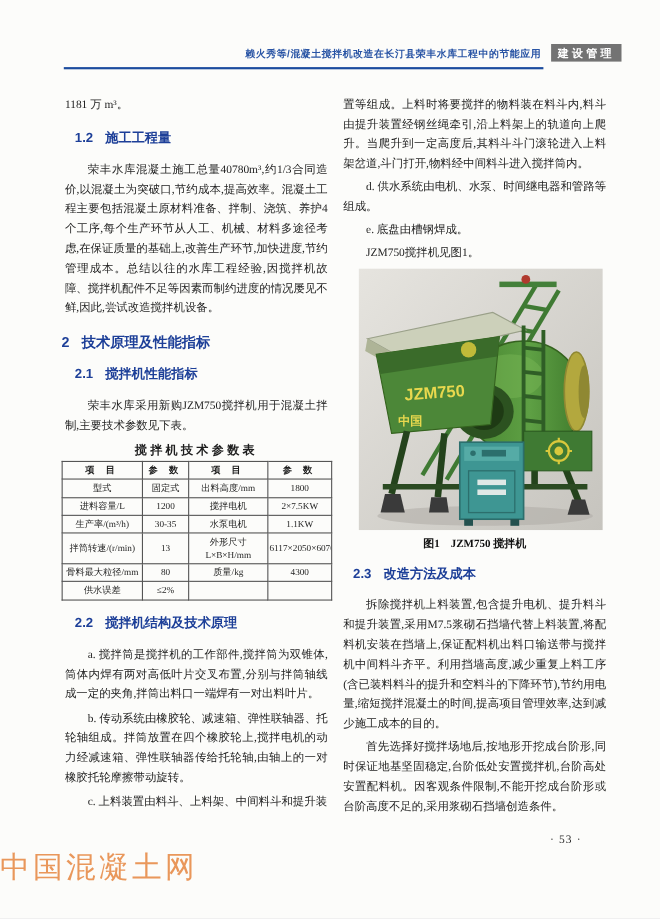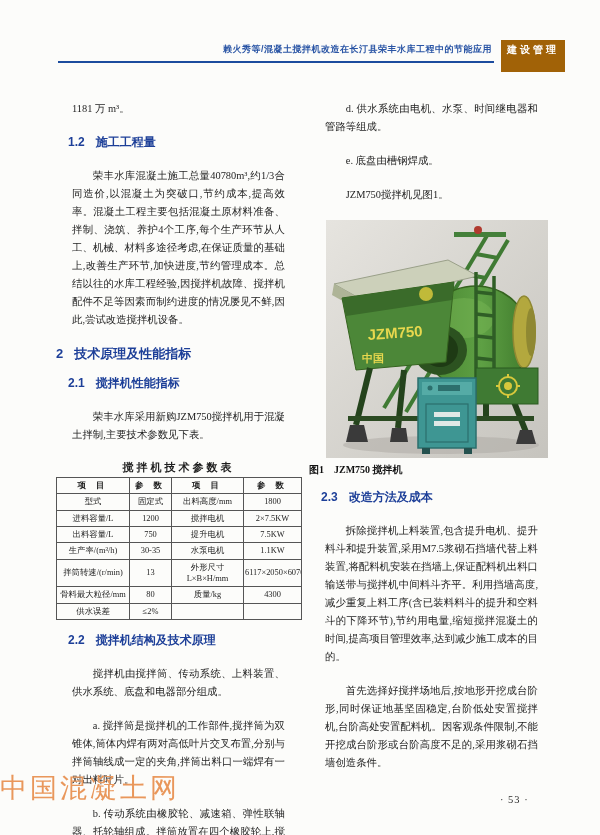--- a/index.html
+++ b/index.html
@@ -8,32 +8,32 @@
     background:#fcfcfa; overflow:hidden;
     font-family:"Liberation Serif","DejaVu Serif",serif; color:#1e1e1e;
   }
   
   .running-title {
     position:absolute; top:43px; right:108px;
     font-family:"Liberation Sans","DejaVu Sans",sans-serif;
     font-size:9px; font-weight:bold; color:#2a55a5; letter-spacing:0.5px;
   }
   .badge {
-    position:absolute; top:40px; right:35px; width:64px; height:32px;
-    background:#a16207; color:#ffffff; text-align:center; line-height:20px;
+    position:absolute; top:40px; right:35px; width:64px; height:16px;
+    background:#737373; color:#ffffff; text-align:center; line-height:20px;
     font-family:"Liberation Sans","DejaVu Sans",sans-serif;
     font-size:10px; font-weight:bold; letter-spacing:3px;
   }
   .head-rule { position:absolute; top:61px; left:58px; width:436px; height:2px; background:#1c4c9e; }
   
   .col { position:absolute; top:84px; width:245px; }
   .col-left  { left:56px; }
   .col-right { left:309px; }
   p.body {
-    margin:16px; font-size:10.4px; line-height:18px;
+    margin:3px; font-size:10.4px; line-height:18px;
     text-align:justify; word-break:break-all;
   }
   p.indent { text-indent:2em; }
   p.mt { margin-top:4px; }
   h2.h, h3.h {
     margin:12px; color:#1d3f98;
     font-family:"Liberation Sans","DejaVu Sans",sans-serif; font-weight:bold;
   }
   h2.h { font-size:13px; margin:12px 0 7px; }
   h3.h { font-size:12px; }
@@ -55,28 +55,27 @@
   table.params th, table.params td {
     border:0.8px solid #555; padding:2px 1px; text-align:center;
     white-space:pre-line; overflow:hidden;
   }
   table.params th { font-weight:bold; letter-spacing:4px; }
   col.c1 { width:73px; } col.c2 { width:42px; } col.c3 { width:72px; } col.c4 { width:58px; }
   
   figure.fig { margin:4px 0 0; padding:0; }
   .photo { display:block; margin-left:17px; width:222px; height:238px; }
   figcaption.cap {
-    margin-top:5px; text-align:left; font-size:10px; font-weight:bold; color:#111;
+    margin-top:5px; text-align:center; font-size:10px; font-weight:bold; color:#111;
   }
   figcaption.cap .cap-label { margin-right:10px; }
   
   .page-num {
     position:absolute; top:758px; left:500px; font-size:10.5px; color:#2e2e2e;
     letter-spacing:1px;
-    margin-top:36px;
   }
   .watermark {
     position:absolute; top:770px; left:0; width:100%; text-align:left;
     font-size:27px; color:#e9975b; letter-spacing:3px;
     font-family:"Liberation Serif","DejaVu Serif",serif;
   }
   .copyright {
     position:absolute; top:804px; left:0; width:100%; text-align:center;
     font-size:9px; color:#98968f; font-family:"Liberation Serif","DejaVu Serif",serif;
   }
@@ -123,26 +122,20 @@
         <td>出料高度/mm</td>
         <td>1800</td>
       </tr>
       <tr>
         <td>进料容量/L</td>
         <td>1200</td>
         <td>搅拌电机</td>
         <td>2×7.5KW</td>
       </tr>
       <tr>
-        <td>出料容量/L</td>
-        <td>750</td>
-        <td>提升电机</td>
-        <td>7.5KW</td>
-      </tr>
-      <tr>
         <td>生产率/(m³/h)</td>
         <td>30-35</td>
         <td>水泵电机</td>
         <td>1.1KW</td>
       </tr>
       <tr>
         <td>拌筒转速/(r/min)</td>
         <td>13</td>
         <td>外形尺寸
 L×B×H/mm</td>
@@ -157,27 +150,27 @@
       <tr>
         <td>供水误差</td>
         <td>≤2%</td>
         <td></td>
         <td></td>
       </tr>
     </tbody>
       </table>
 
     <h3 class="h h22"><span class="num">2.2</span><span>搅拌机结构及技术原理</span></h3>
-    <p class="body indent">搅拌机由搅拌筒、传动系统、上料装置、供水系统、底盘和电器部分组成。</p>
     <p class="body indent mt">a. 搅拌筒是搅拌机的工作部件,搅拌筒为双锥体,筒体内焊有两对高低叶片交叉布置,分别与拌筒轴线成一定的夹角,拌筒出料口一端焊有一对出料叶片。</p>
     <p class="body indent mt">b. 传动系统由橡胶轮、减速箱、弹性联轴器、托轮轴组成。拌筒放置在四个橡胶轮上,搅拌电机的动力经减速箱、弹性联轴器传给托轮轴,由轴上的一对橡胶托轮摩擦带动旋转。</p>
     <p class="body indent mt">c. 上料装置由料斗、上料架、中间料斗和提升装</p>
   </div>
 
   <div class="col col-right">
+    <p class="body">置等组成。上料时将要搅拌的物料装在料斗内,料斗由提升装置经钢丝绳牵引,沿上料架上的轨道向上爬升。当爬升到一定高度后,其料斗斗门滚轮进入上料架岔道,斗门打开,物料经中间料斗进入搅拌筒内。</p>
     <p class="body indent">d. 供水系统由电机、水泵、时间继电器和管路等组成。</p>
     <p class="body indent">e. 底盘由槽钢焊成。</p>
     <p class="body indent">JZM750搅拌机见图1。</p>
 
     <figure class="fig">
       <svg class="photo" viewBox="0 0 222 238" xmlns="http://www.w3.org/2000/svg">
         <defs>
           <linearGradient id="bg" x1="0" y1="0" x2="1" y2="1">
             <stop offset="0" stop-color="#e6e4df"></stop>
             <stop offset="1" stop-color="#c6c4be"></stop>

